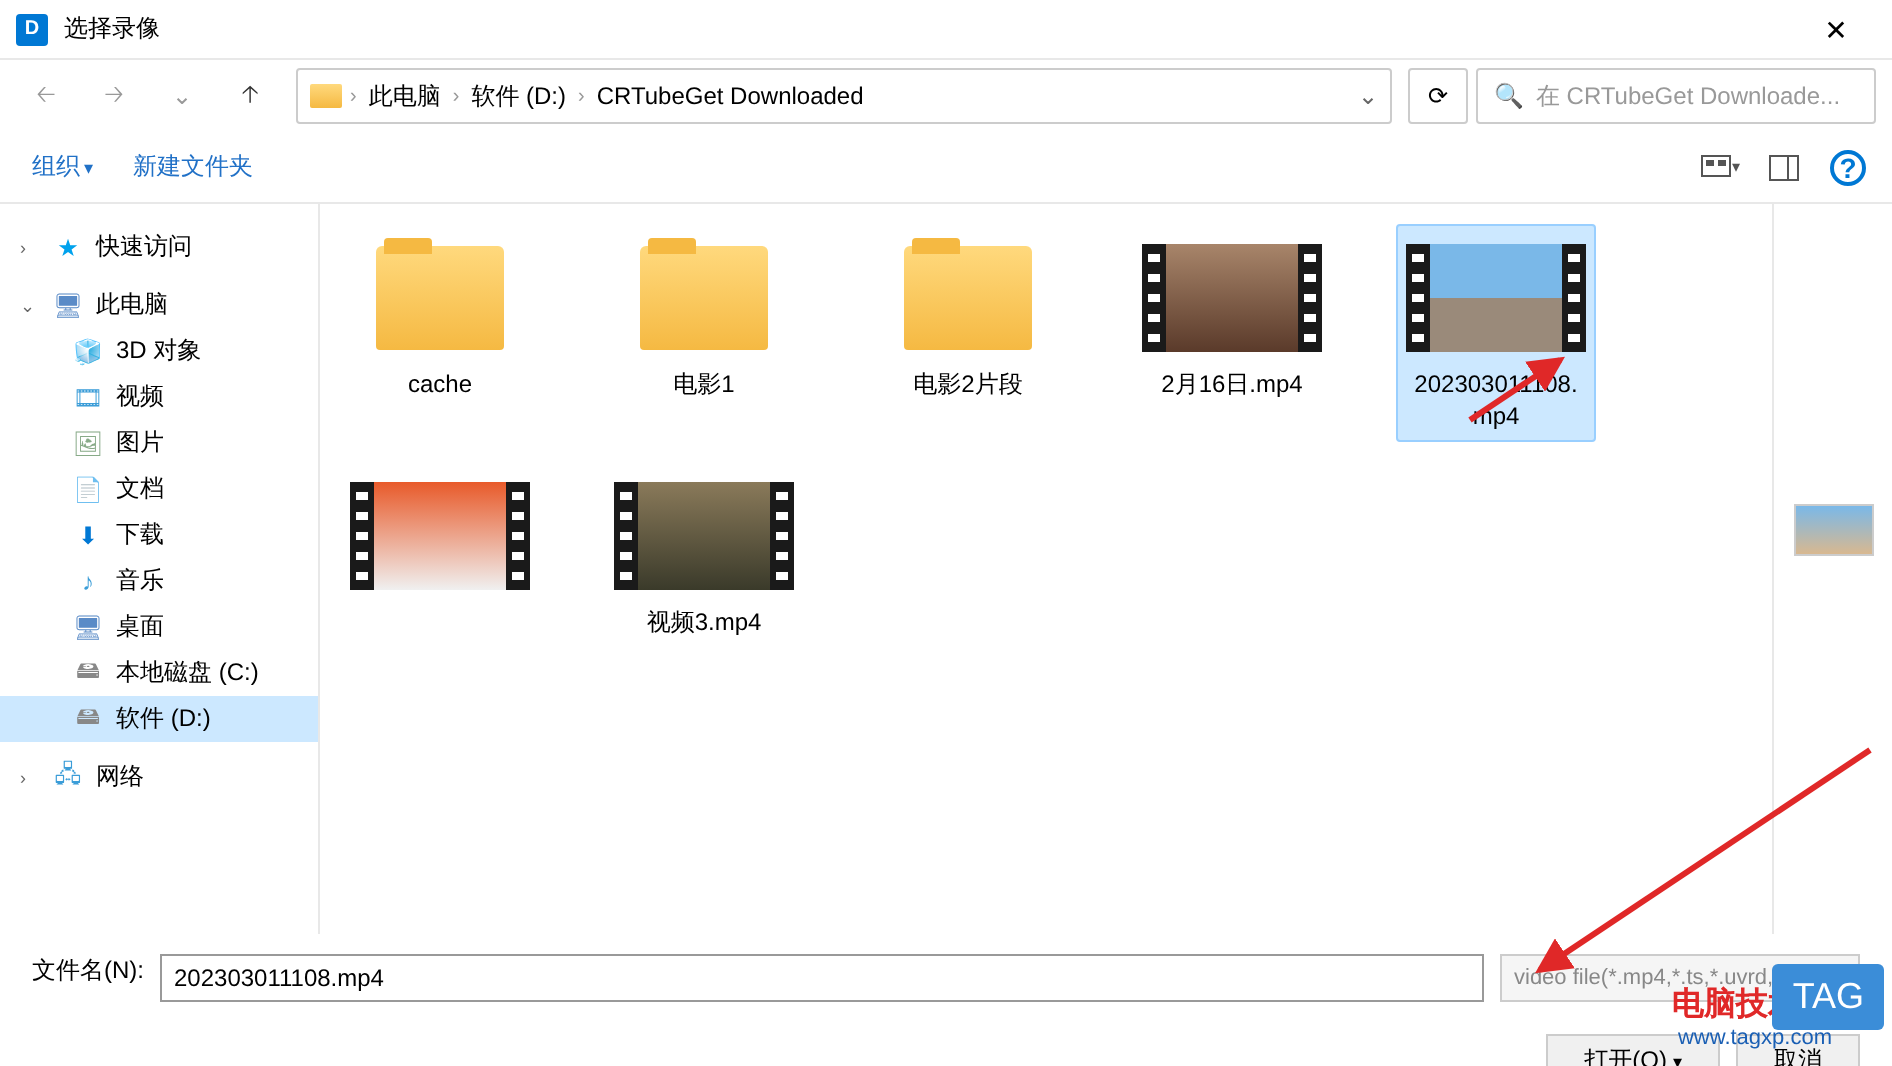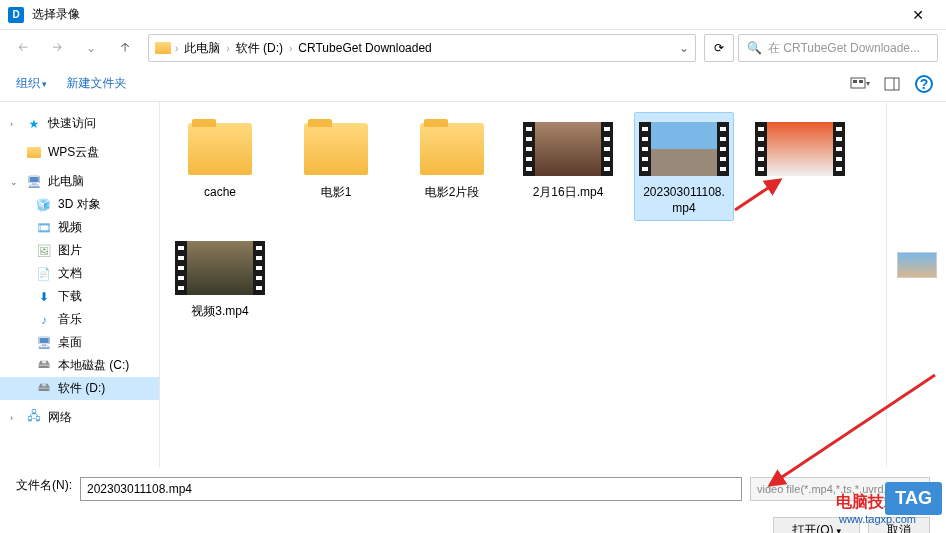--- a/index.html
+++ b/index.html
@@ -45,21 +45,21 @@
 .i-3d { color: #0078d4; }
 .i-vid { color: #3b9dd8; }
 .i-img { color: #8a8; }
 .i-doc { color: #999; }
 .i-dl { color: #0078d4; }
 .i-mus { color: #3b9dd8; }
 .i-desk { color: #5a8bc7; }
 .i-disk { color: #888; }
 .i-net { color: #3b9dd8; }
 
-.content { flex: 1; padding: 10px; display: flex; flex-wrap: wrap; align-content: flex-start; gap: 10px 16px; position: relative; }
+.content { flex: 1; padding: 10px; display: flex; flex-wrap: wrap; align-content: flex-start; gap: 10px 32px; position: relative; }
 .file-item { width: 100px; text-align: center; cursor: pointer; padding: 4px; border: 1px solid transparent; border-radius: 2px; }
 .file-item.selected { background: #cce8ff; border-color: #99cfff; }
 .thumb { width: 90px; height: 64px; margin: 0 auto 4px; display: flex; align-items: center; justify-content: center; position: relative; }
 .folder-thumb { width: 64px; height: 52px; background: linear-gradient(#ffd97d, #f5b942); border-radius: 3px 3px 2px 2px; position: relative; }
 .folder-thumb::before { content: ''; position: absolute; top: -4px; left: 4px; width: 24px; height: 8px; background: #f5b942; border-radius: 2px 2px 0 0; }
 .video-thumb { width: 90px; height: 54px; background: #333; position: relative; display: flex; }
 .film-edge { width: 12px; background: #1a1a1a; display: flex; flex-direction: column; justify-content: space-around; padding: 2px 0; }
 .film-hole { width: 6px; height: 4px; background: #fff; margin: 0 auto; }
 .video-center { flex: 1; }
 .fname { font-size: 12px; line-height: 1.3; word-break: break-all; }
@@ -73,21 +73,21 @@
 .fn-input { flex: 1; height: 24px; border: 1px solid #999; padding: 0 6px; font-size: 12px; }
 .ft-dd { width: 180px; height: 24px; border: 1px solid #ccc; padding: 0 6px; font-size: 11px; color: #888; display: flex; align-items: center; background: #f5f5f5; }
 .footer-btns { padding: 6px 16px 10px; display: flex; justify-content: flex-end; gap: 8px; }
 .btn { padding: 4px 18px; border: 1px solid #ccc; background: #f0f0f0; cursor: pointer; font-size: 12px; display: flex; align-items: center; gap: 3px; }
 
 
 .red-arrow { position: absolute; pointer-events: none; }
 .watermark { position: absolute; right: 30px; bottom: 8px; font-size: 11px; text-align: right; }
 .wm-title { color: #e02828; font-weight: bold; font-size: 16px; }
 .wm-url { color: #1a5fb4; margin-left: 48px; }
-.tag-badge { position: absolute; right: 4px; bottom: 18px; background: #3b8dd8; color: #fff; font-weight: bold; padding: 6px 10px; font-size: 18px; border-radius: 3px; }
+.tag-badge { position: absolute; right: 4px; bottom: 18px; background: #3b8dd8; color: #fff; font-weight: normal; padding: 6px 10px; font-size: 18px; border-radius: 3px; }
 </style>
 </head>
 <body>
 
 <div class="titlebar">
   <div class="app-icon">D</div>
   <div class="title-text">选择录像</div>
   <div class="close-btn">✕</div>
 </div>
 
@@ -143,27 +143,20 @@
 </div>
 
 <div class="main">
   <div class="sidebar">
     <div class="sb-item top">
         <span class="sb-chev">›</span>
         <span class="sb-icon i-star">★</span>
         <span>快速访问</span>
       </div>
     <div class="sb-item top">
-        <span class="sb-chev"></span>
-        <span class="sb-icon">
-          <span class="i-wps"></span>
-        </span>
-        <span>WPS云盘</span>
-      </div>
-    <div class="sb-item top">
         <span class="sb-chev">⌄</span>
         <span class="sb-icon i-pc">🖥</span>
         <span>此电脑</span>
       </div>
     <div class="sb-item">
         <span class="sb-chev"></span>
         <span class="sb-icon i-3d">🧊</span>
         <span>3D 对象</span>
       </div>
     <div class="sb-item">

